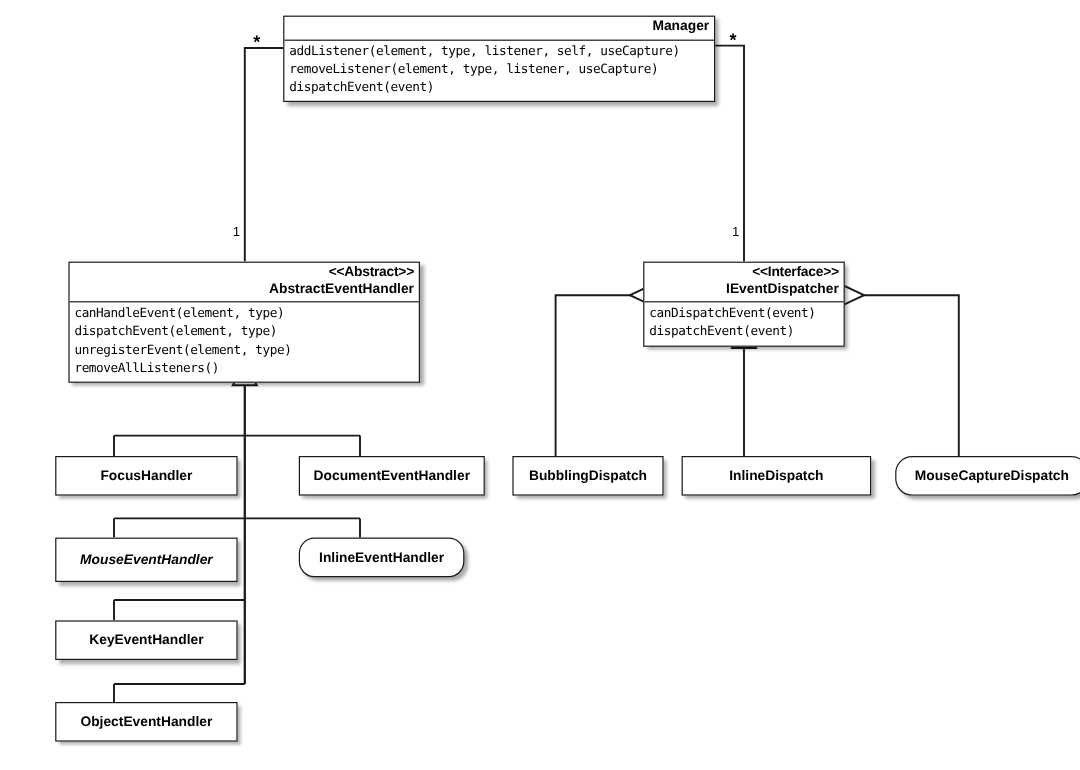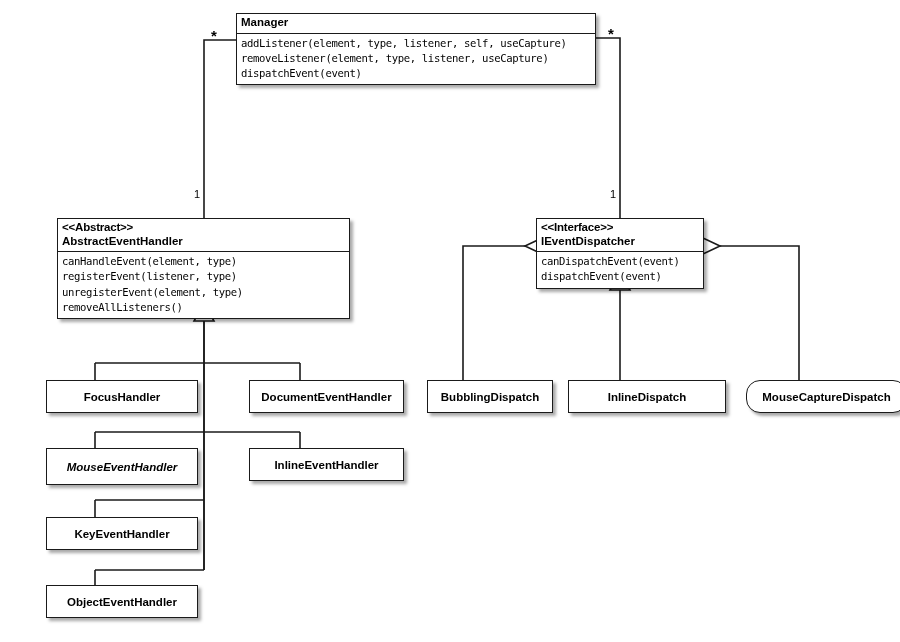--- a/index.html
+++ b/index.html
@@ -30,21 +30,21 @@
   
   .uml-box {
     position: absolute;
     box-sizing: border-box;
     background: #ffffff;
     border: 1.6px solid #1a1a1a;
     box-shadow: 3px 3px 3px rgba(0,0,0,0.34);
     z-index: 5;
   }
   .uml-head {
-    text-align: left;
+    text-align: right;
     font-weight: bold;
     color: #000000;
     line-height: 1.18;
     padding: 2px 4px 3px 4px;
   }
   .uml-head .stereo {
     display: block;
     font-size: 11.5px;
     letter-spacing: -0.2px;
   }
@@ -158,21 +158,21 @@
     </div>
   </div>
 
   <div class="uml-box" style="left:57px; top:218px; width:293px;">
     <div class="uml-head">
       <span class="stereo">&lt;&lt;Abstract&gt;&gt;</span>
       <span class="cname">AbstractEventHandler</span>
     </div>
     <div class="uml-ops uml-sep">
       <span class="op">canHandleEvent(element, type)</span>
-      <span class="op">registerEvent(listener, type)</span>
+      <span class="op">dispatchEvent(element, type)</span>
       <span class="op">unregisterEvent(element, type)</span>
       <span class="op">removeAllListeners()</span>
     </div>
   </div>
 
   <div class="uml-box" style="left:536px; top:218px; width:168px;">
     <div class="uml-head">
       <span class="stereo">&lt;&lt;Interface&gt;&gt;</span>
       <span class="cname">IEventDispatcher</span>
     </div>
@@ -189,21 +189,21 @@
 
   <div class="leaf-box" style="left:19px; top:380px; width:152px; height:33px;">
     <span>FocusHandler</span>
   </div>
   <div class="leaf-box" style="left:222px; top:380px; width:155px; height:33px;">
     <span>DocumentEventHandler</span>
   </div>
   <div class="leaf-box" style="left:19px; top:448px; width:152px; height:37px;font-style:italic;">
     <span>MouseEventHandler</span>
   </div>
-  <div class="leaf-box" style="left:222px; top:448px; width:155px; height:33px;">
+  <div class="leaf-box" style="left:222px; top:448px; width:138px; height:33px;border-radius:13px;">
     <span>InlineEventHandler</span>
   </div>
   <div class="leaf-box" style="left:19px; top:517px; width:152px; height:33px;">
     <span>KeyEventHandler</span>
   </div>
   <div class="leaf-box" style="left:19px; top:585px; width:152px; height:33px;">
     <span>ObjectEventHandler</span>
   </div>
 
   <div class="leaf-box" style="left:400px; top:380px; width:126px; height:33px;">

